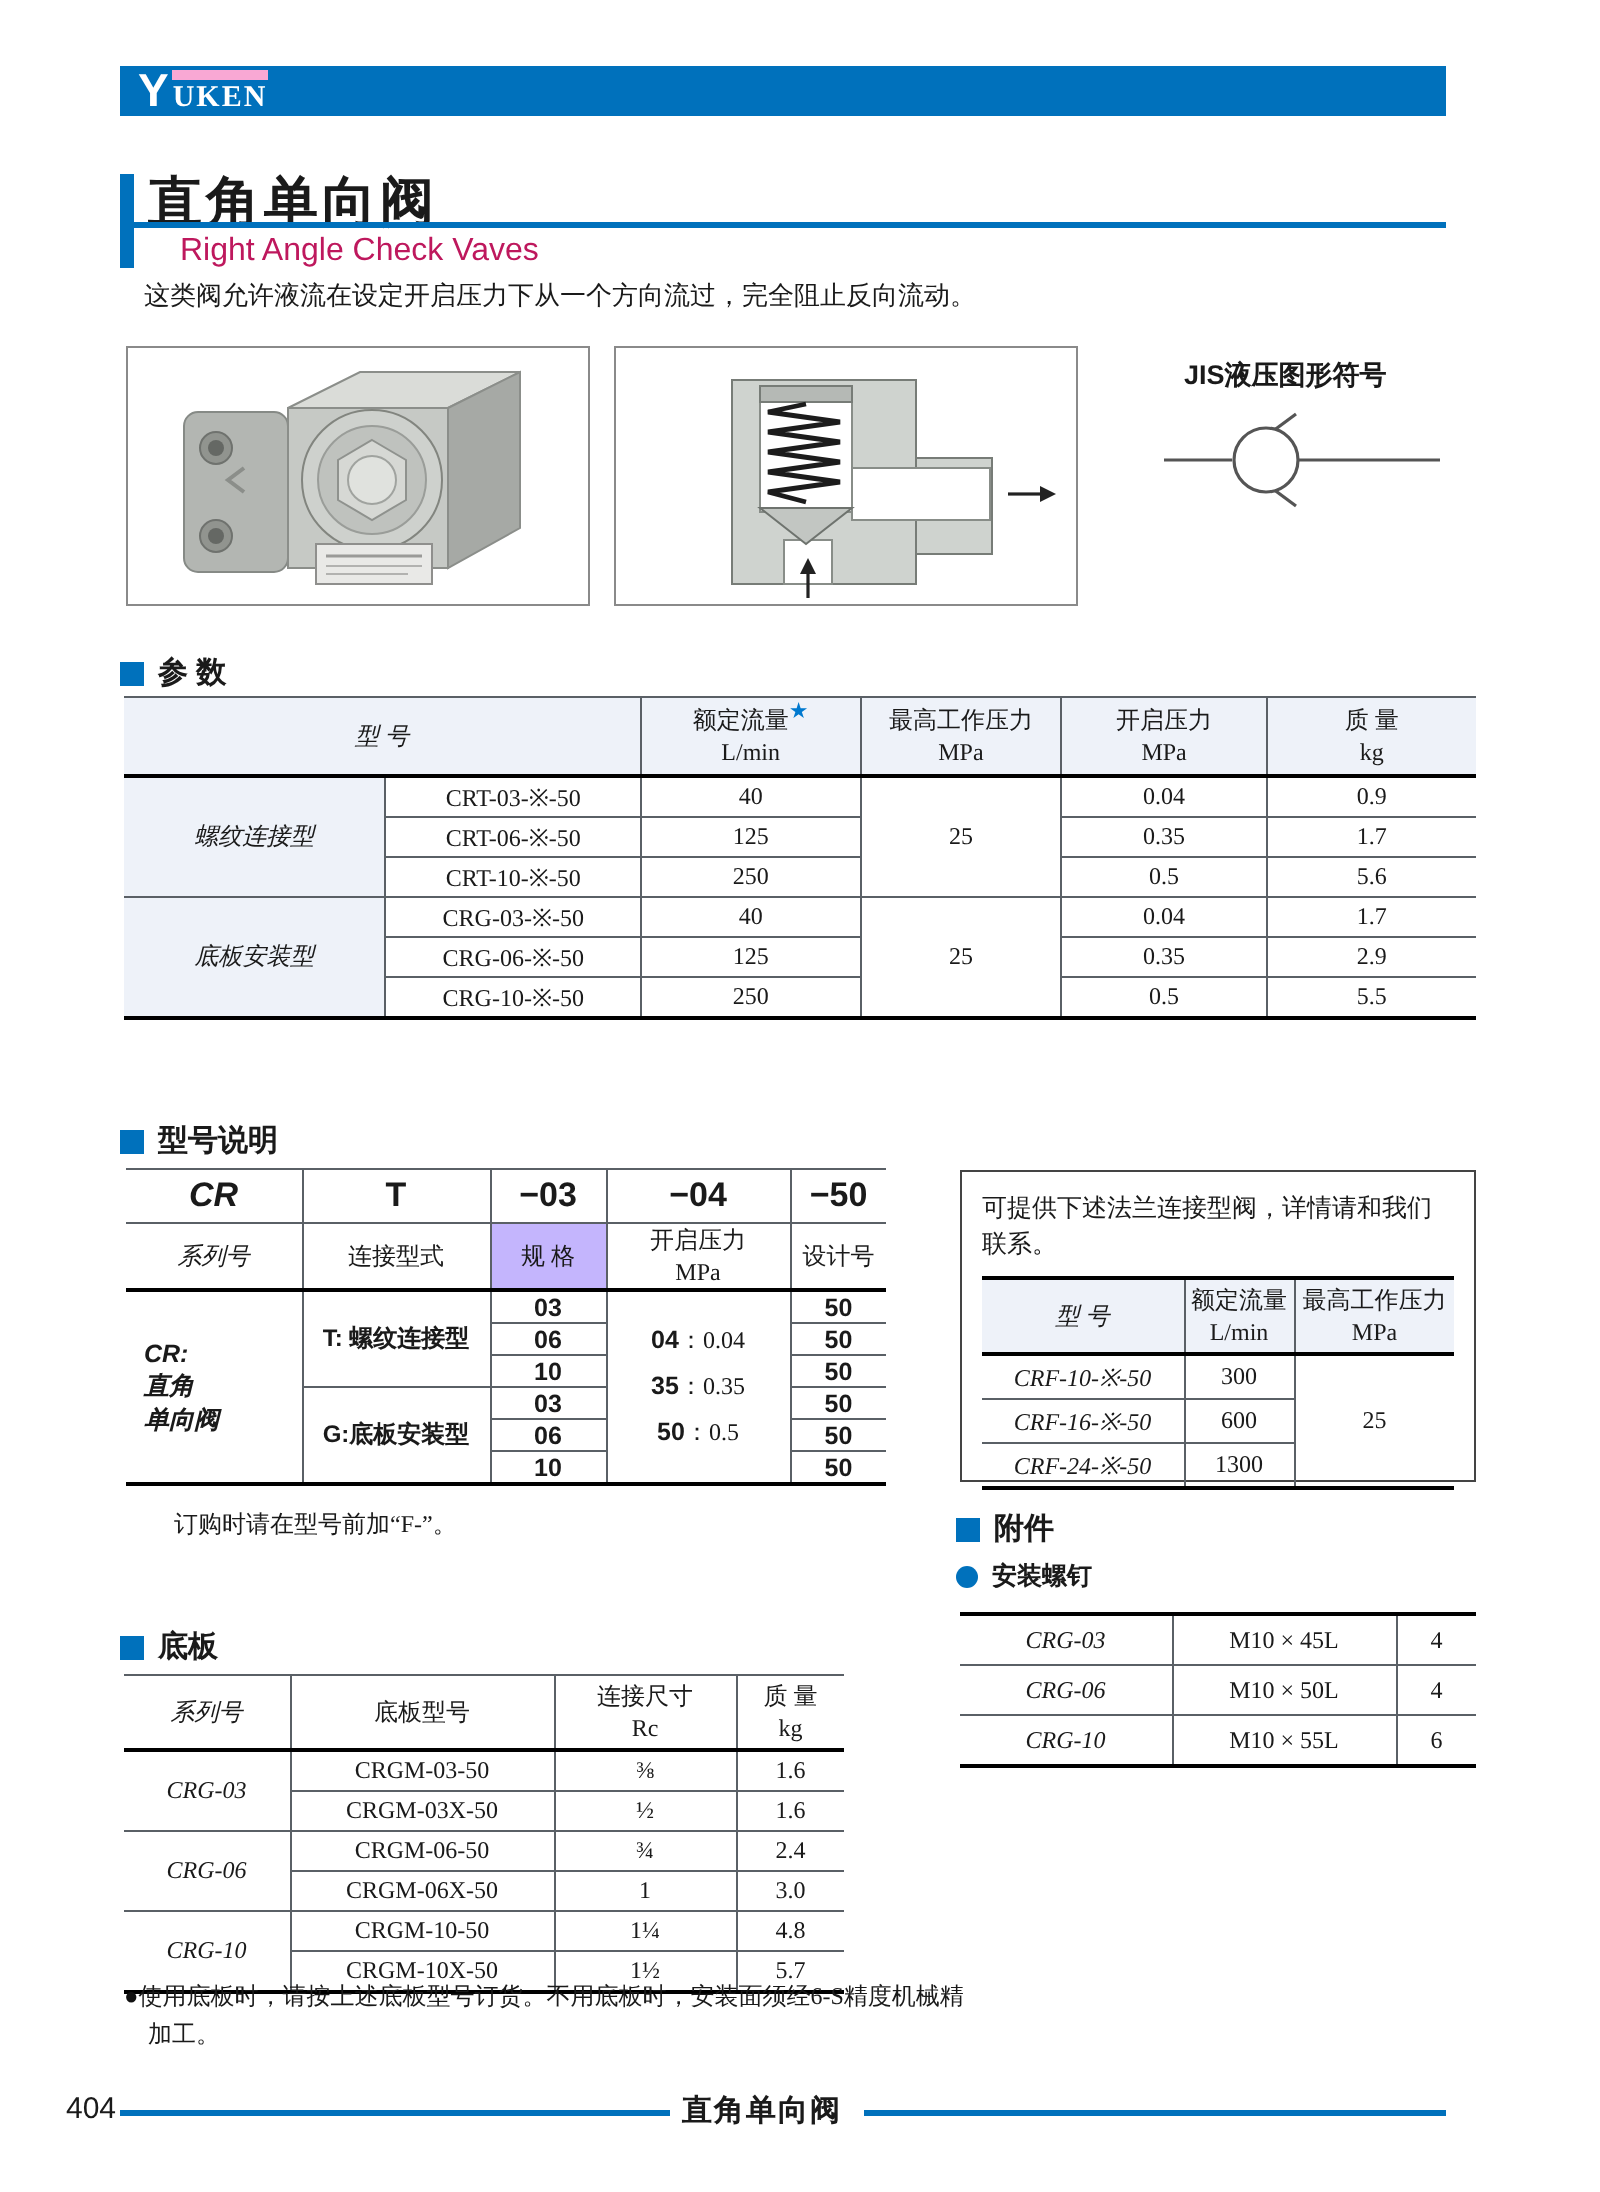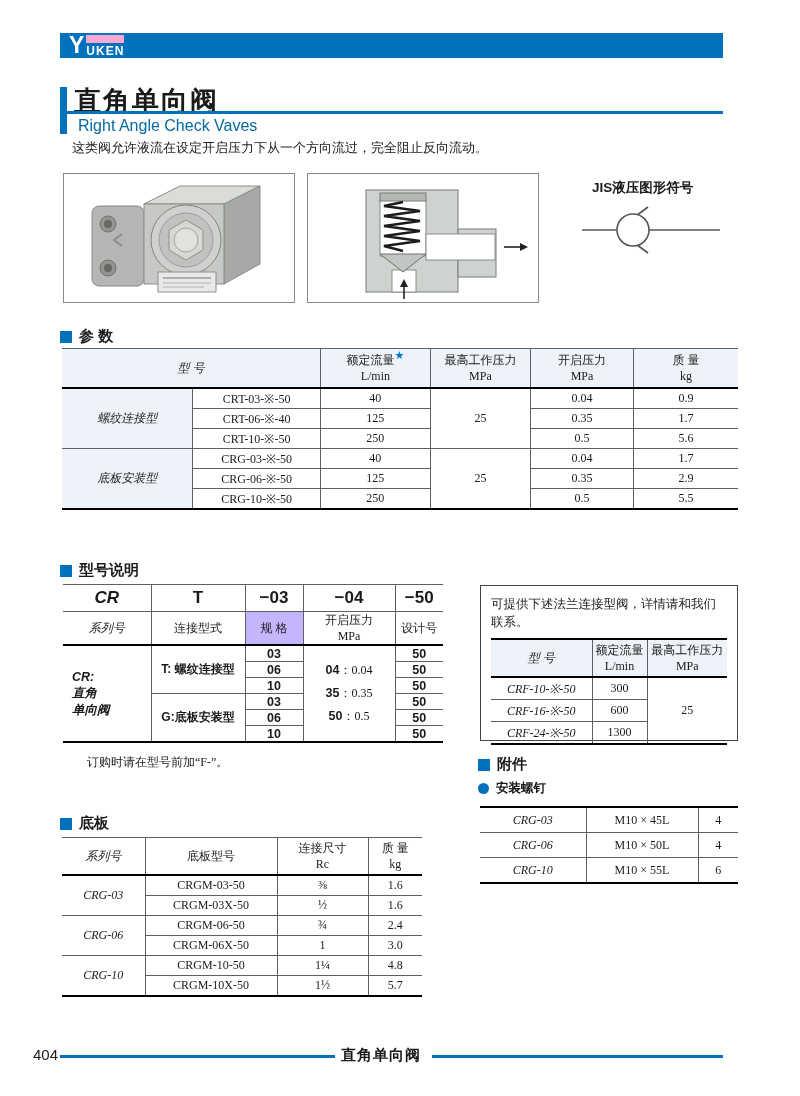--- a/index.html
+++ b/index.html
@@ -7,27 +7,27 @@
         font-family:"Liberation Serif","DejaVu Serif",serif;color:#1a1a1a;}
   .sans{font-family:"Liberation Sans","DejaVu Sans",sans-serif;}
   .abs{position:absolute;}
 
   
   .band{position:absolute;left:60px;top:33px;width:663px;height:25px;background:#0071bc;
         display:flex;align-items:center;padding-left:9px;box-sizing:border-box;}
   .logo{display:flex;align-items:flex-end;color:#fff;font-family:"Liberation Sans","DejaVu Sans",sans-serif;
         font-weight:800;line-height:1;letter-spacing:1px;}
   .logo-y{font-size:23px;}
-  .logo-rest{font-size:12px;border-top:8px solid #f9a8d4;padding-top:2px;margin-left:1px;}
+  .logo-rest{font-size:15px;border-top:5px solid #f9a8d4;padding-top:2px;margin-left:1px;font-family:Liberation Serif, serif;}
 
   
   .title-bar{position:absolute;left:60px;top:87px;width:7px;height:47px;background:#0071bc;}
   .h1{position:absolute;left:74px;top:83px;font-size:27px;font-weight:700;letter-spacing:2px;}
   .title-rule{position:absolute;left:67px;top:111px;width:656px;height:3px;background:#0071bc;}
-  .subtitle{position:absolute;left:78px;top:117px;font-size:16px;color:#0369a1;}
+  .subtitle{position:absolute;left:90px;top:117px;font-size:16px;color:#be185d;}
   .intro{position:absolute;left:64px;top:139px;font-size:13px;text-indent:8px;}
 
   
   .imgbox{position:absolute;width:230px;height:128px;border:1px solid #8a8a8a;background:#fff;}
   .jis-label{position:absolute;left:592px;top:179px;font-size:13.5px;font-weight:700;}
 
   
   .sec{position:absolute;font-size:15px;font-weight:700;
        font-family:"Liberation Sans","DejaVu Sans",sans-serif;display:flex;align-items:center;}
   .sq{display:inline-block;width:12px;height:12px;background:#0071bc;margin-right:7px;}
@@ -201,21 +201,21 @@
     </tr>
     <tr>
       <td class="cat first" rowspan="3">螺纹连接型</td>
       <td>CRT-03-※-50</td>
       <td>40</td>
       <td rowspan="3">25</td>
       <td>0.04</td>
       <td class="last">0.9</td>
     </tr>
     <tr>
-      <td>CRT-06-※-40</td>
+      <td>CRT-06-※-50</td>
       <td>125</td>
       <td>0.35</td>
       <td class="last">1.7</td>
     </tr>
     <tr>
       <td>CRT-10-※-50</td>
       <td>250</td>
       <td>0.5</td>
       <td class="last">5.6</td>
     </tr>
@@ -442,19 +442,22 @@
       <td class="last">4.8</td>
     </tr>
     <tr>
       <td>CRGM-10X-50</td>
       <td>1½</td>
       <td class="last">5.7</td>
     </tr>
     </tbody>
   </table>
 
+  <div class="base-note">
+    <span class="bullet">●</span><span>使用底板时，请按上述底板型号订货。不用底板时，安装面须经6-S精度机械精加工。</span>
+  </div>
 
   <div class="footer-num">404</div>
   <div class="fline" style="left:60px;width:275px;"></div>
   <div class="footer-title">直角单向阀</div>
   <div class="fline" style="left:432px;width:291px;"></div>
 
 </div>
 
 </body></html>

